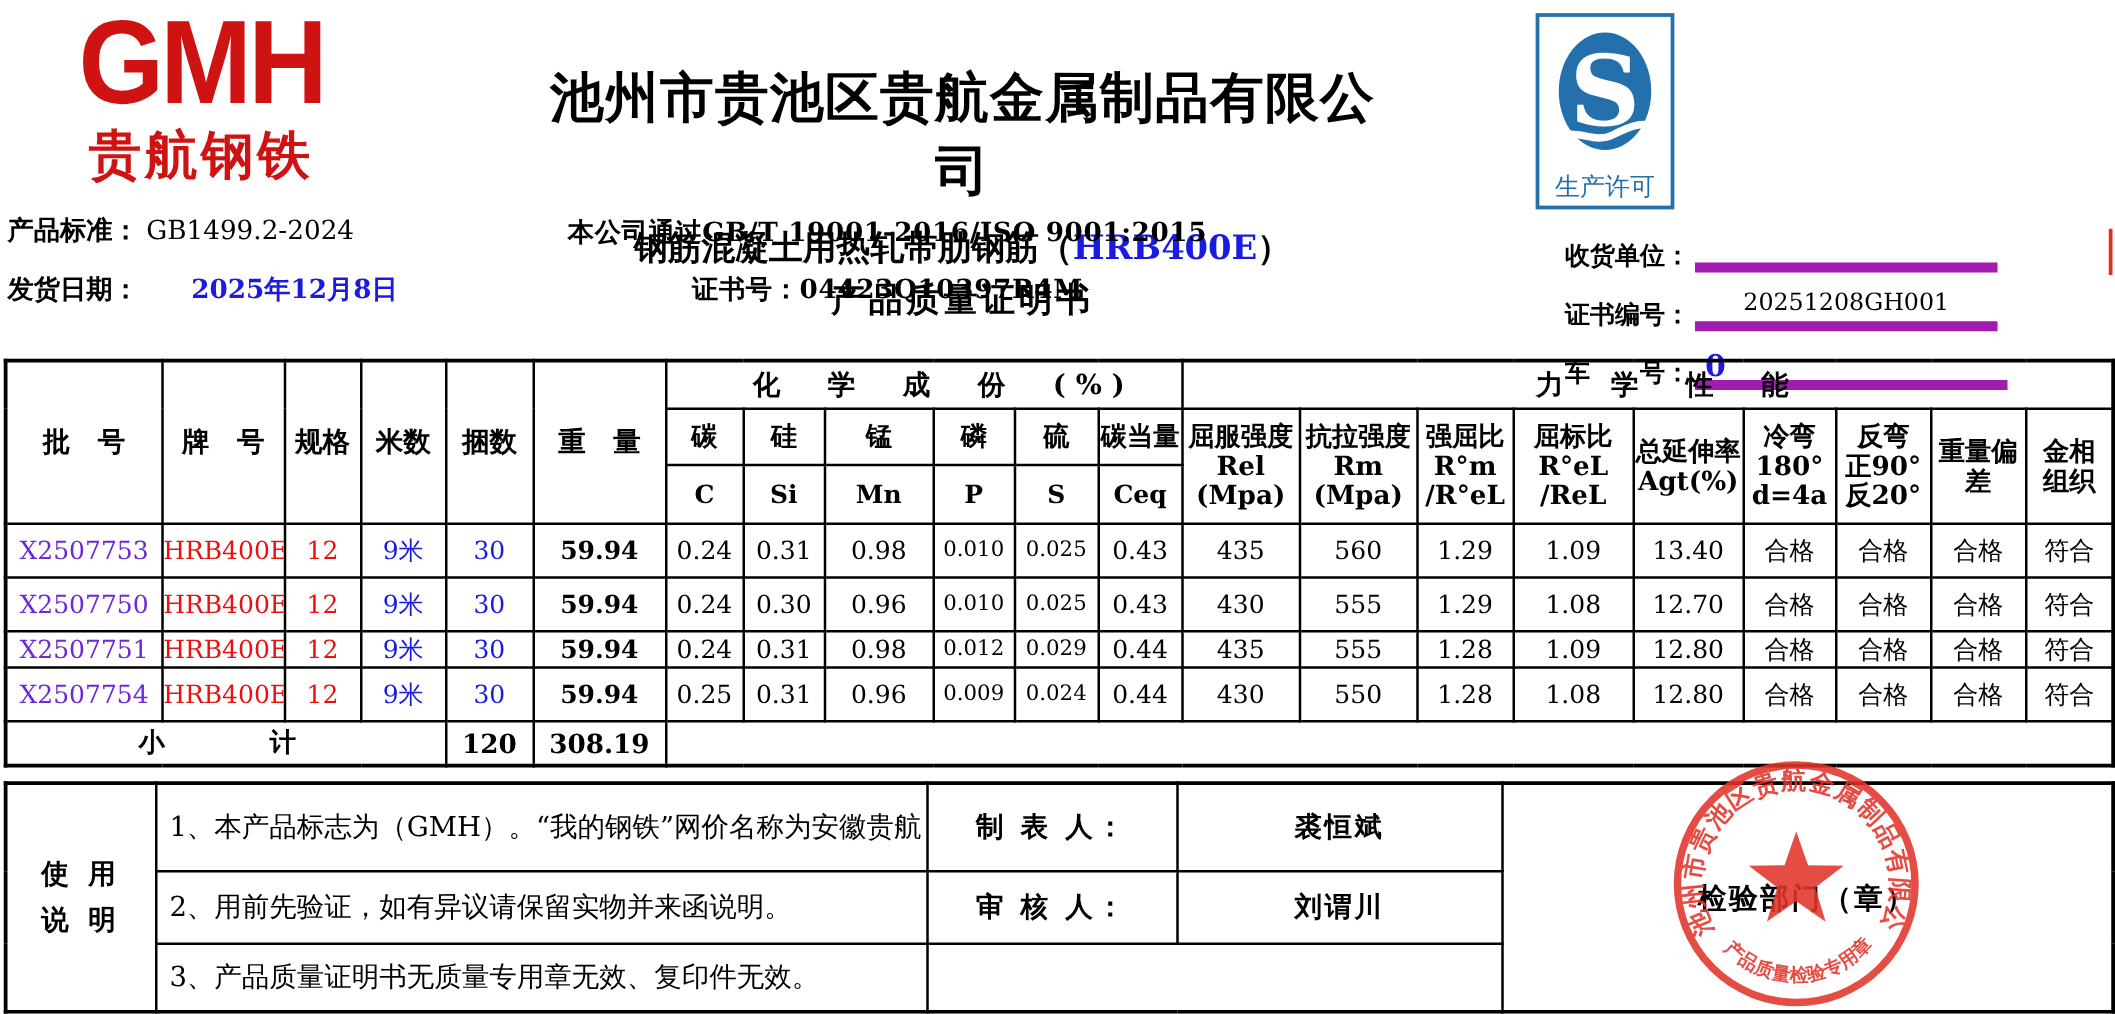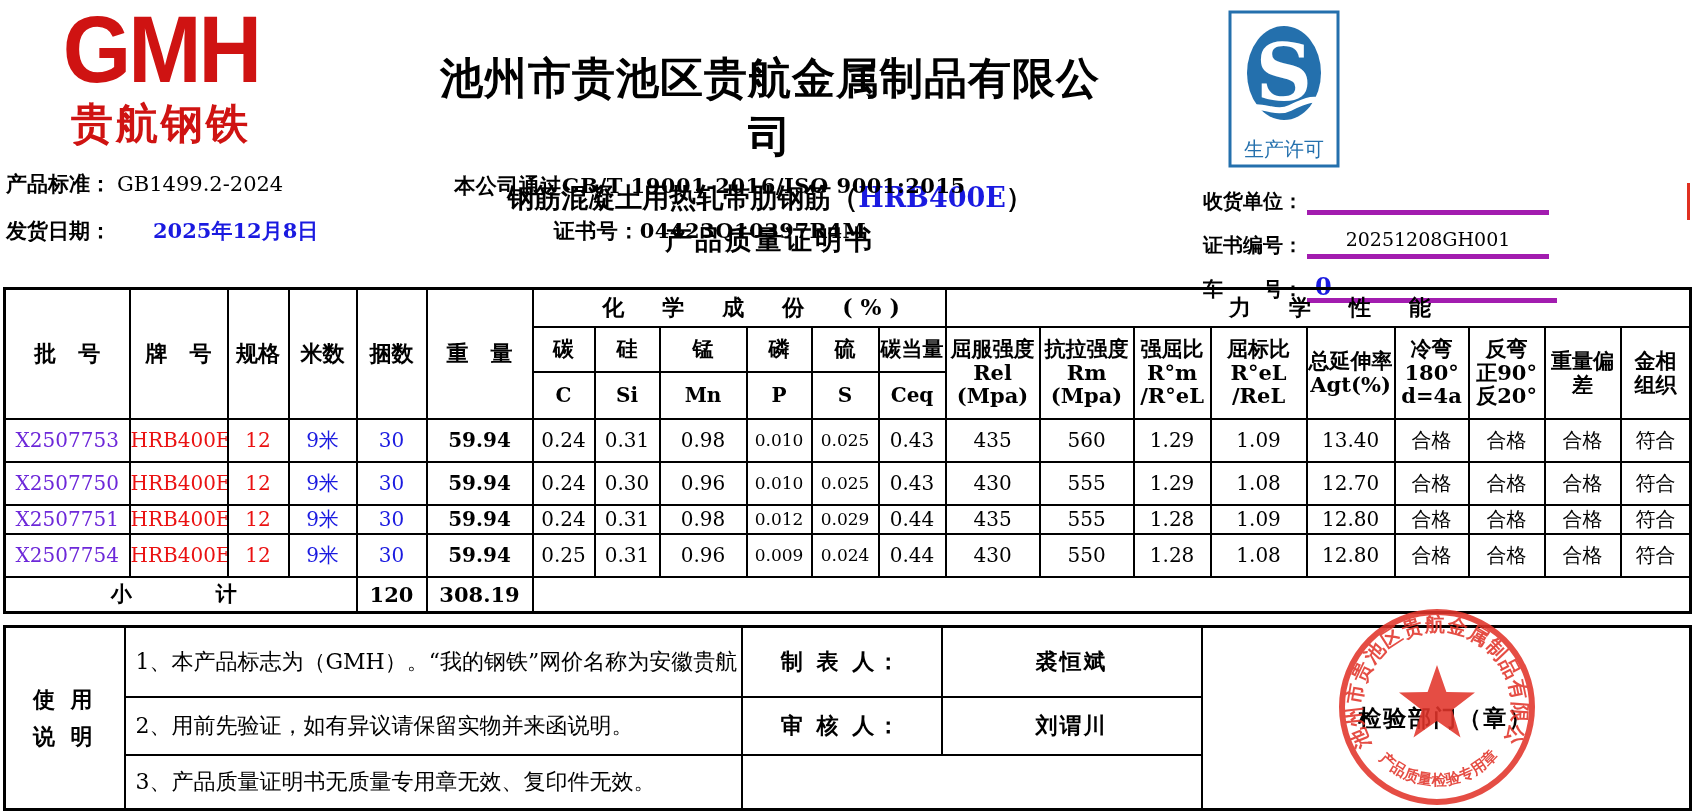--- a/index.html
+++ b/index.html
@@ -17,24 +17,24 @@
   .product-line{margin-top:14px;font-size:27px;font-weight:bold;}
   .grade-blue{color:#1a1ae0;}
   .doc-title{margin-top:6px;font-size:27px;font-weight:bold;letter-spacing:3px;}
   .cert-block{position:absolute;left:420px;top:172px;width:580px;text-align:center;}
   .cert-line{font-size:21px;font-weight:bold;margin-bottom:17px;letter-spacing:.5px;}
   .left-fields{position:absolute;left:6px;top:170px;}
   .lf-row{margin-bottom:19px;font-size:21px;white-space:nowrap;}
   .lf-label{font-weight:bold;}
   .lf-value{margin-left:6px;}
   .lf-blue{color:#1a1ae0;font-weight:bold;margin-left:42px;}
-  .right-fields{position:absolute;left:1203px;top:184px;width:380px;}
+  .right-fields{position:absolute;left:1252px;top:184px;width:380px;}
   .rf-row{margin-bottom:13px;font-size:20px;white-space:nowrap;}
   .rf-label{font-weight:bold;display:inline-block;}
-  .uline{display:inline-block;width:242px;border-bottom:5px solid #a21caf;text-align:center;
+  .uline{display:inline-block;width:242px;border-bottom:8px solid #a21caf;text-align:center;
     font-size:19px;height:26px;vertical-align:bottom;margin-left:4px;}
   .uline.blue{color:#1a1ae0;text-align:left;padding-left:8px;font-size:24px;font-weight:bold;}
   .qs-box{position:absolute;left:1228px;top:10px;}
   .red-tick{position:absolute;left:1687px;top:183px;width:3px;height:37px;background:#e03020;}
   
   table{border-collapse:collapse;position:absolute;left:3px;table-layout:fixed;background:transparent;}
   .main{top:287px;width:1686px;border:3px solid #000;}
   .foot{top:625px;width:1686px;border:3px solid #000;}
   td{border:2px solid #000;text-align:center;vertical-align:middle;padding:0;font-size:20px;overflow:hidden;}
   .hb{font-weight:bold;}

